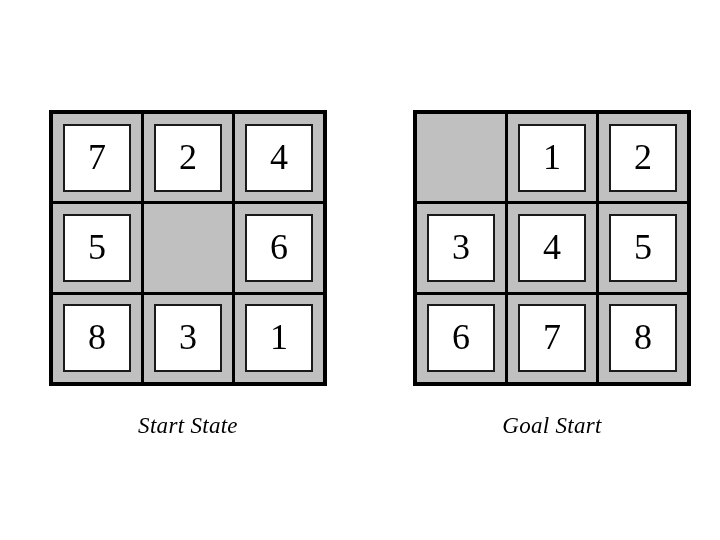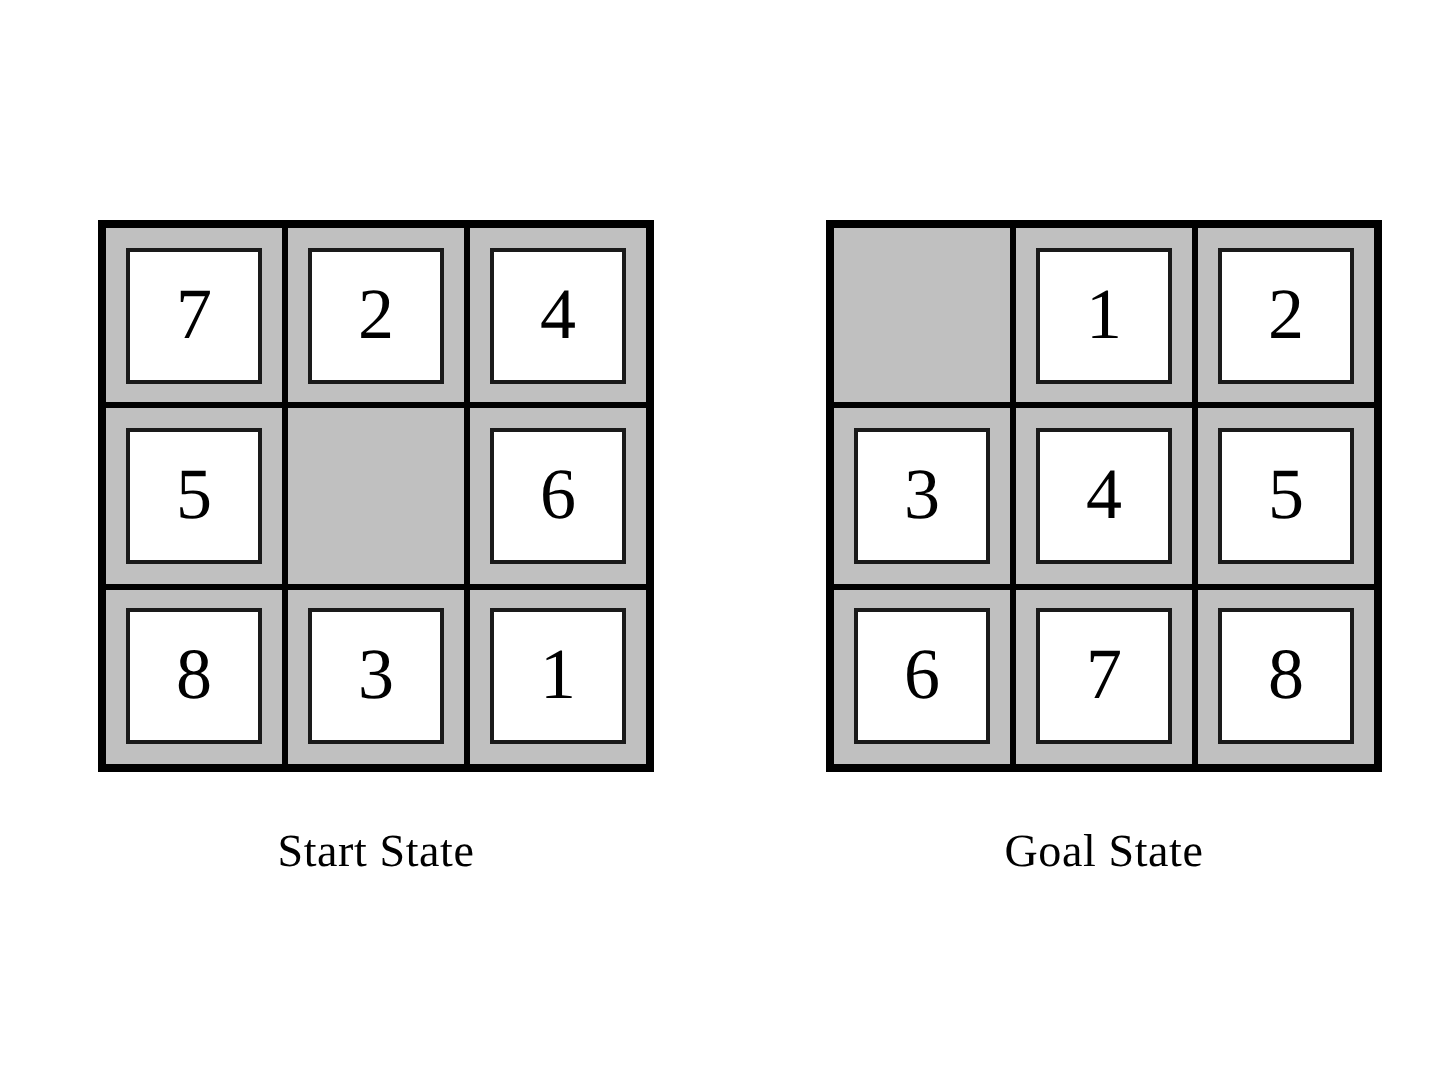--- a/index.html
+++ b/index.html
@@ -67,20 +67,21 @@
   
   .caption {
     width: 278px;
     text-align: center;
     margin-top: 27px;
     font-family: "Liberation Serif", serif;
     font-size: 23px;
     color: #000000;
     letter-spacing: 0.3px;
     white-space: nowrap;
+    font-style: italic;
   }
 </style>
 </head>
 <body>
 
 <div class="puzzle-figure" id="start-figure">
 
   <div class="board">
 
     <div class="cell">
@@ -191,14 +192,14 @@
     </div>
 
     <div class="cell">
       <div class="tile">
         <span class="tile-label">8</span>
       </div>
     </div>
 
   </div>
 
-  <div class="caption">Goal State</div>
+  <div class="caption">Goal Start</div>
 </div>
 
 </body></html>

